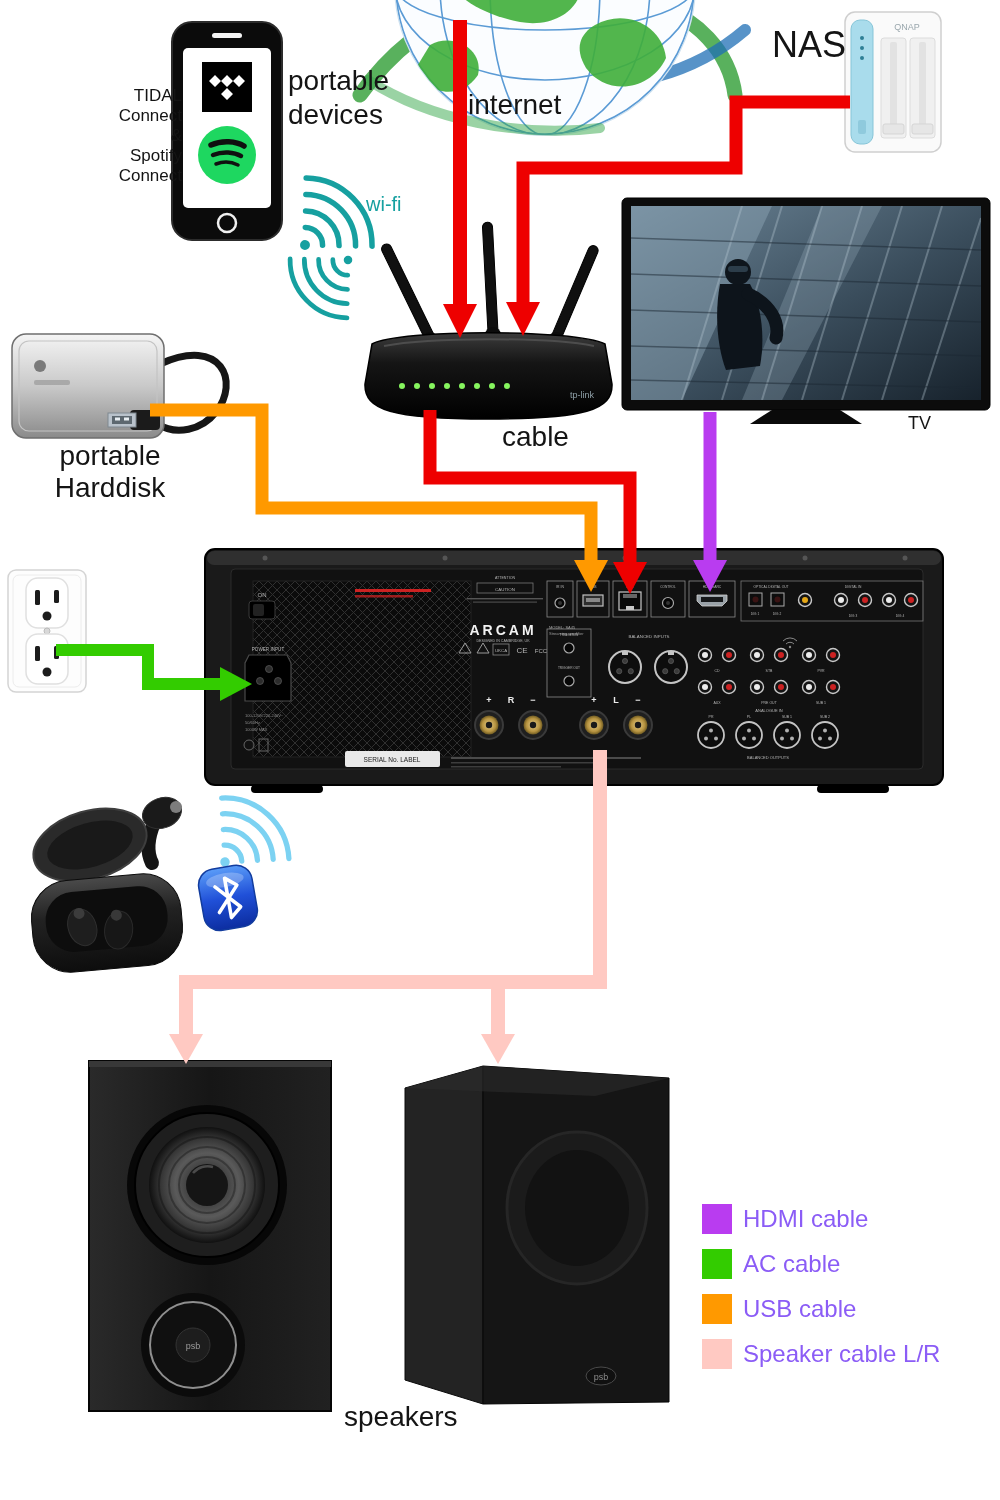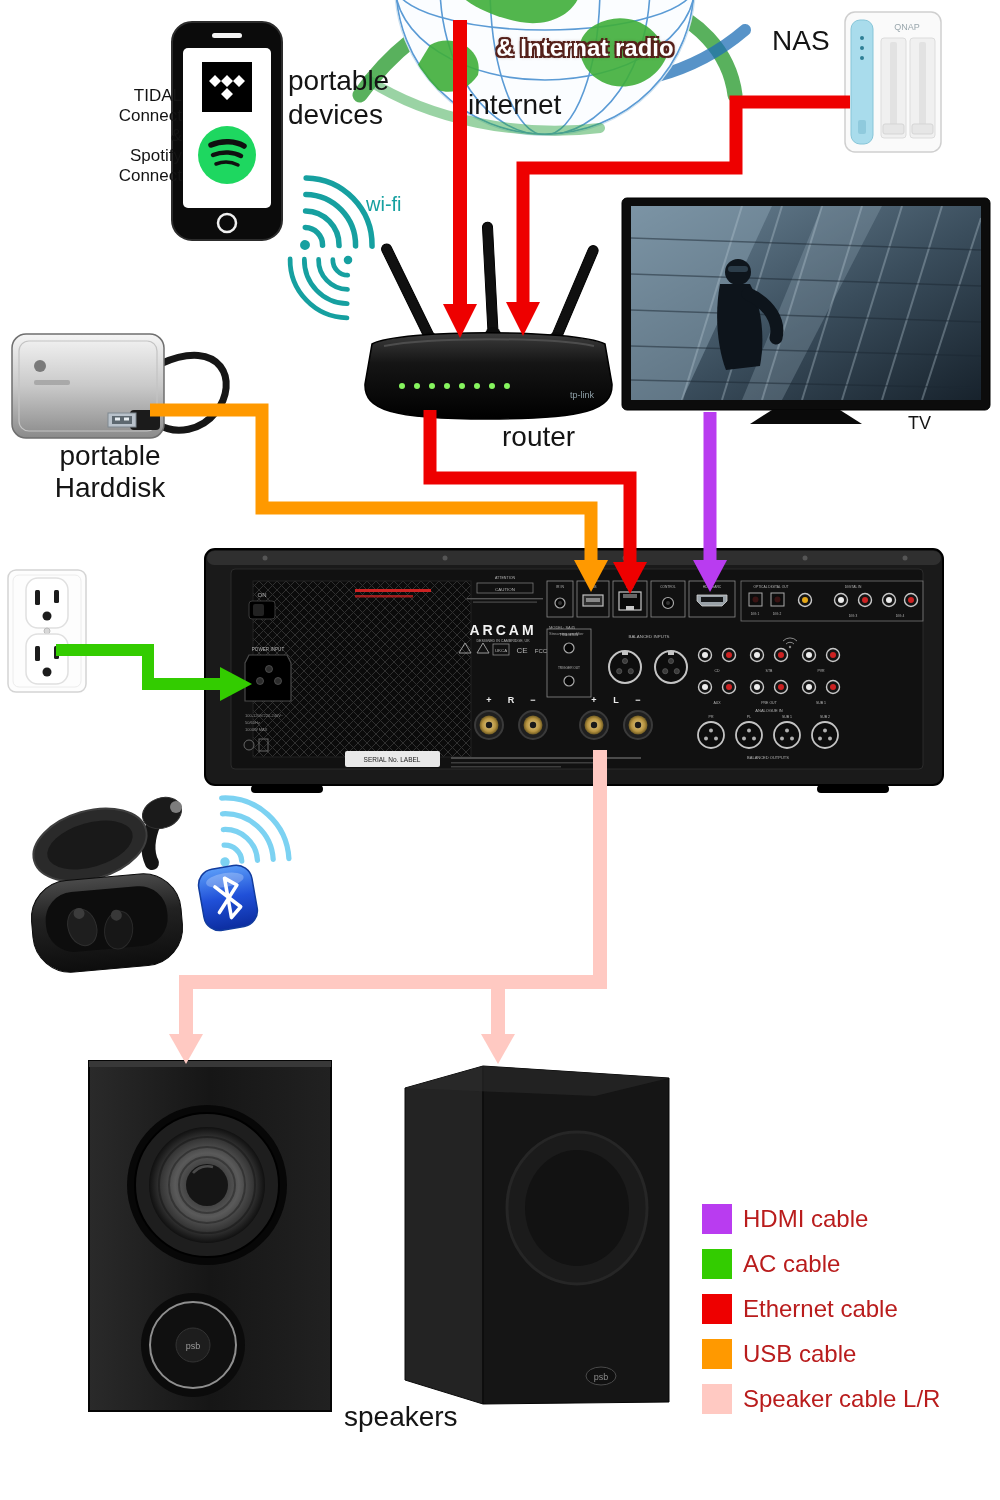--- a/index.html
+++ b/index.html
@@ -11,21 +11,21 @@
   .pw{fill:#ececec;text-anchor:middle;font-weight:bold}
   .lbl{position:absolute;color:#141414;font-size:27px;line-height:1.18;white-space:nowrap}
   .teal{color:#16a0a0}
   .outline-green{color:#fff;font-weight:700;
     text-shadow:-2px -2px 0 #2d4d2d,2px -2px 0 #2d4d2d,-2px 2px 0 #2d4d2d,2px 2px 0 #2d4d2d,0 0 4px #2d4d2d}
   .outline-red{color:#fff;font-weight:700;
     text-shadow:-2px -2px 0 #55201a,2px -2px 0 #55201a,-2px 2px 0 #55201a,2px 2px 0 #55201a,0 0 4px #55201a}
   .legend{position:absolute;left:702px;top:1204px}
   .legend-row{display:flex;align-items:center;margin-bottom:15px}
   .swatch{width:30px;height:30px;margin-right:11px;flex:0 0 auto}
-  .legend-label{font-size:24px;color:#b91c1c;white-space:nowrap}
+  .legend-label{font-size:24px;color:#8b5cf6;white-space:nowrap}
 </style>
 </head>
 <body>
 
 <div class="page">
 
 <svg class="scene" width="1000" height="1500" viewBox="0 0 1000 1500">
   <defs>
     <pattern id="vent" width="9" height="9" patternUnits="userSpaceOnUse">
       <rect width="9" height="9" fill="#0b0b0b"></rect>
@@ -479,57 +479,52 @@
     <polygon points="693,560 727,560 710,592" fill="#b93cf0"></polygon>
     <polyline points="56,650 148,650 148,684 224,684" fill="none" stroke-width="12" stroke="#33cc00"></polyline>
     <polygon points="220,667 220,701 252,684" fill="#33cc00"></polygon>
     <polyline points="600,750 600,982 186,982 186,1038" fill="none" stroke-width="14" stroke="#ffc9c2"></polyline>
     <polyline points="498,982 498,1038" fill="none" stroke-width="14" stroke="#ffc9c2"></polyline>
     <polygon points="169,1034 203,1034 186,1064" fill="#ffc9c2"></polygon>
     <polygon points="481,1034 515,1034 498,1064" fill="#ffc9c2"></polygon>
   </g>
 </svg>
 
-<div class="lbl outline-red" style="left:430px;top:34px;width:310px;text-align:center;font-size:24px">&amp; Internat radio</div>
 <div class="lbl" style="left:468px;top:88px;font-size:28px">internet</div>
-<div class="lbl" style="left:772px;top:24px;font-size:28px">NAS</div>
+<div class="lbl" style="left:772px;top:24px;font-size:36px">NAS</div>
 <div class="lbl" style="left:288px;top:64px;font-size:28px;line-height:1.2">
   <div>portable</div>
   <div>devices</div>
 </div>
 <div class="lbl" style="left:70px;top:86px;width:112px;text-align:right;font-size:17px;line-height:1.18">
   <div>TIDAL</div>
   <div>Connect</div>
   <div>&amp;</div>
   <div>Spotify</div>
   <div>Connect</div>
 </div>
 <div class="lbl teal" style="left:366px;top:193px;font-size:20px">wi-fi</div>
-<div class="lbl" style="left:502px;top:420px;font-size:28px">router</div>
+<div class="lbl" style="left:502px;top:420px;font-size:28px">cable</div>
 <div class="lbl" style="left:908px;top:413px;font-size:18px">TV</div>
 <div class="lbl" style="left:24px;top:440px;width:172px;text-align:center;font-size:28px;line-height:1.15">
   <div>portable</div>
   <div>Harddisk</div>
 </div>
 <div class="lbl" style="left:344px;top:1400px;font-size:28px">speakers</div>
 
 <div class="legend">
   <div class="legend-row">
     <div class="swatch" style="background: rgb(185, 60, 240);"></div>
     <div class="legend-label">HDMI cable</div>
   </div>
   <div class="legend-row">
     <div class="swatch" style="background: rgb(51, 204, 0);"></div>
     <div class="legend-label">AC cable</div>
   </div>
   <div class="legend-row">
-    <div class="swatch" style="background: rgb(238, 0, 0);"></div>
-    <div class="legend-label">Ethernet cable</div>
-  </div>
-  <div class="legend-row">
     <div class="swatch" style="background: rgb(255, 153, 0);"></div>
     <div class="legend-label">USB cable</div>
   </div>
   <div class="legend-row">
     <div class="swatch" style="background: rgb(255, 201, 194);"></div>
     <div class="legend-label">Speaker cable L/R</div>
   </div>
 </div>
 
 </div>

